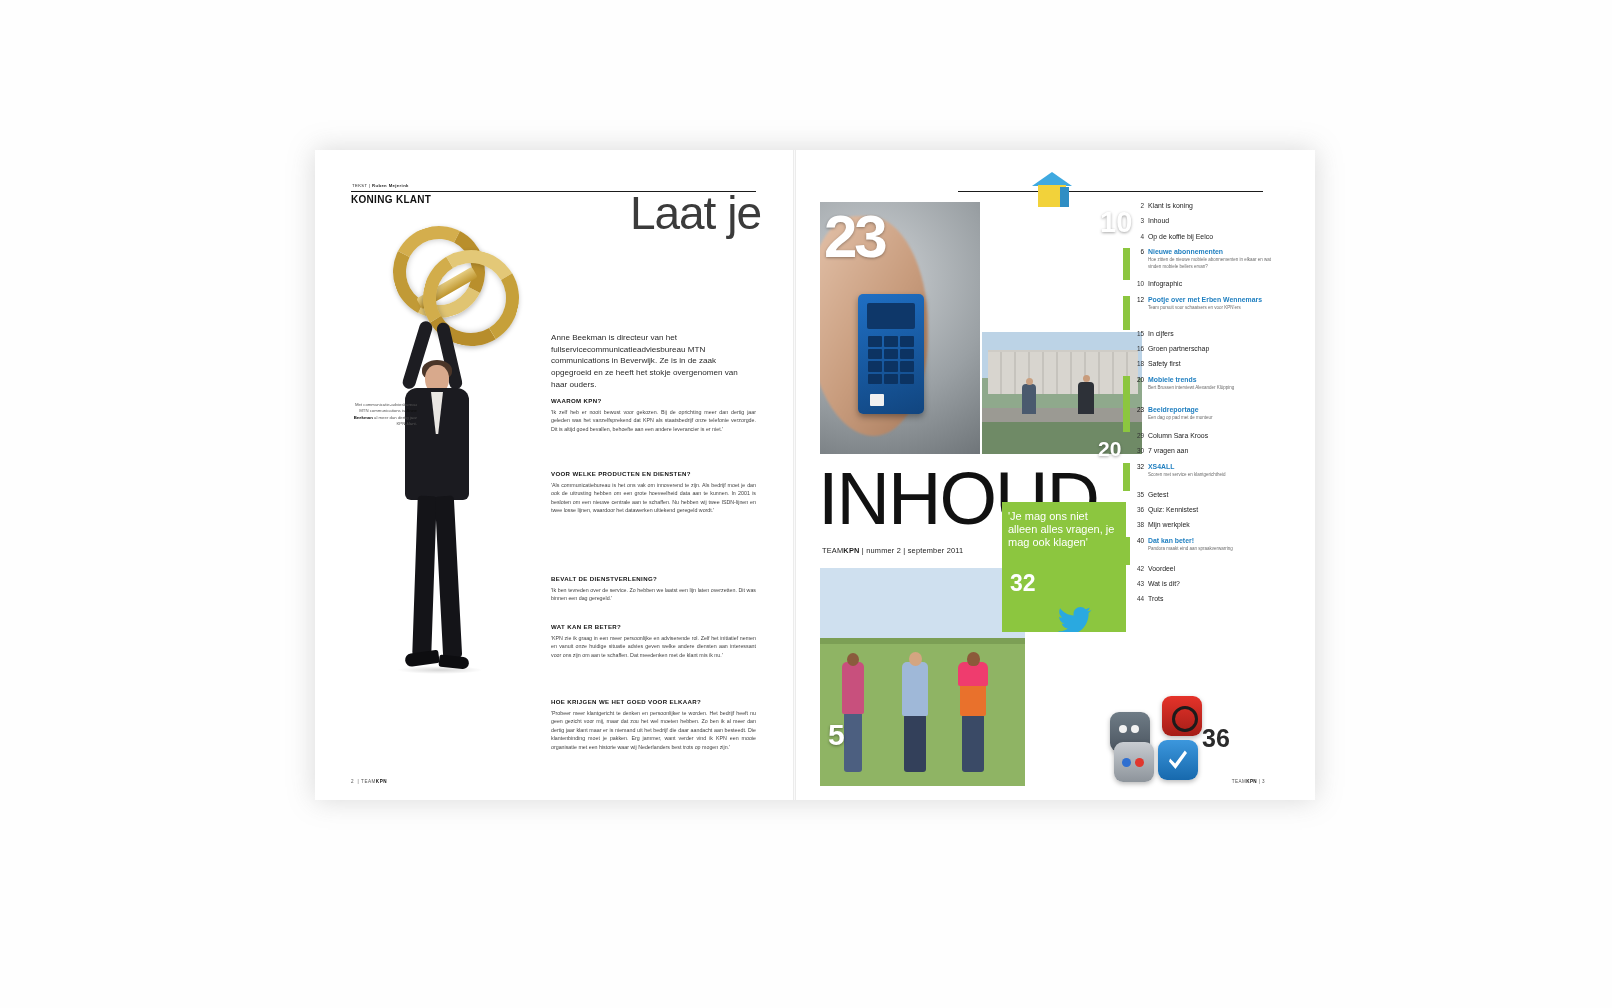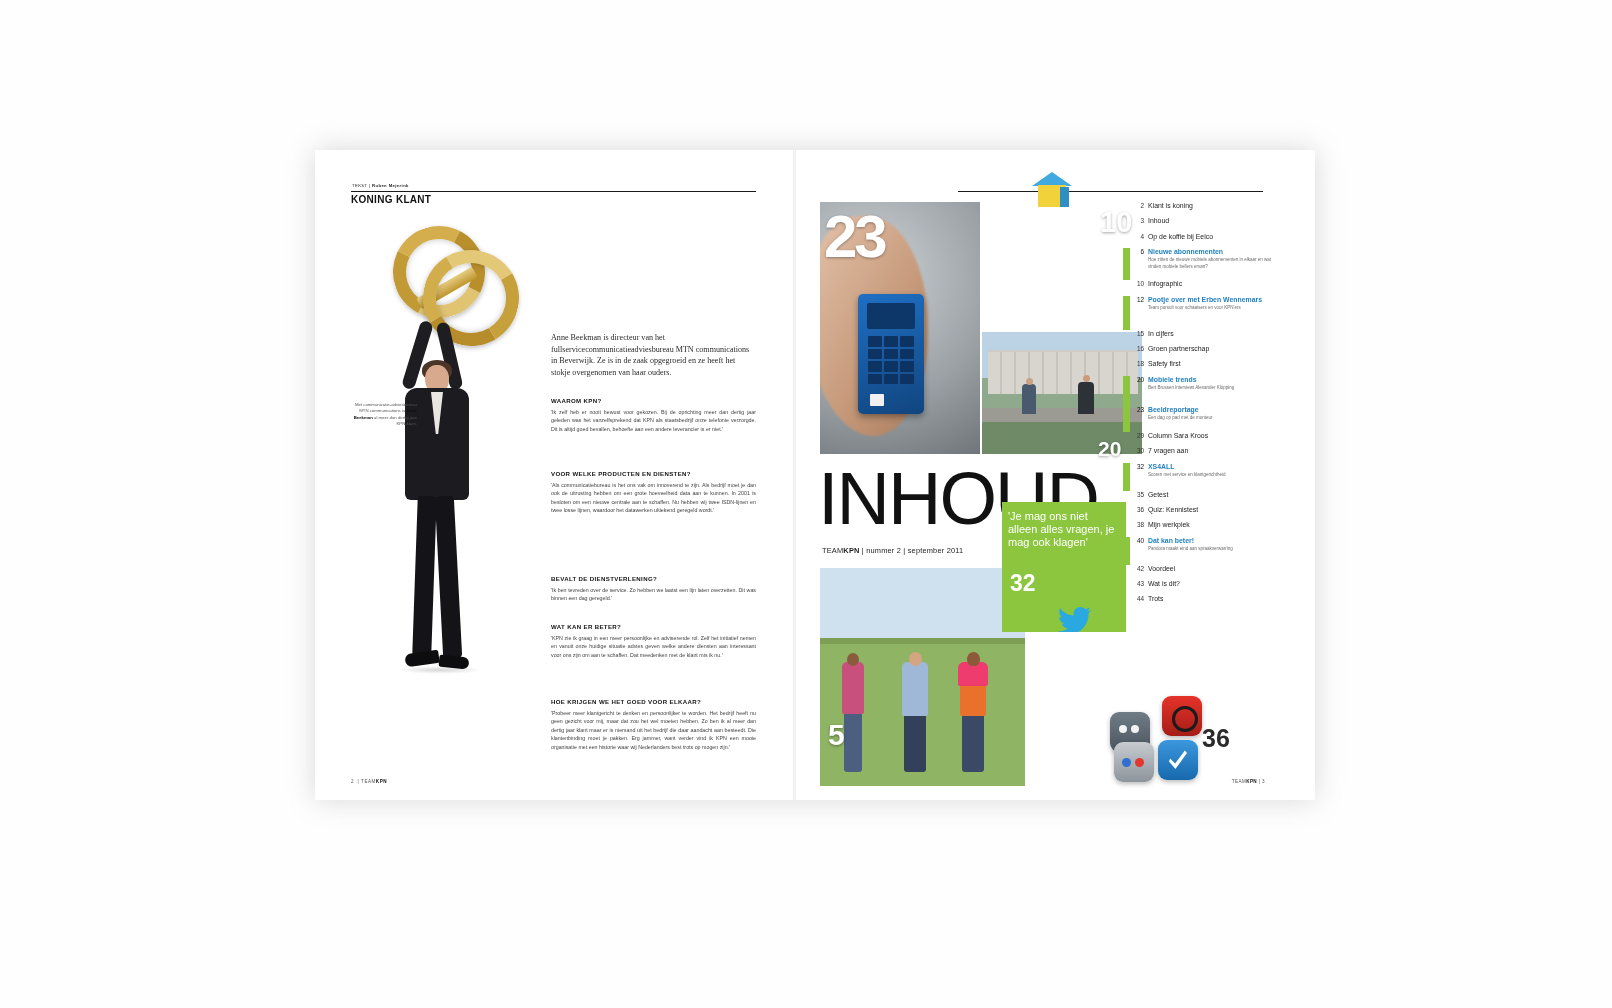--- a/index.html
+++ b/index.html
@@ -20,21 +20,21 @@
   .kicker{position:absolute;left:37px;top:33px;font-size:4.2px;letter-spacing:.4px;color:#222;}
   .kicker b{font-weight:700;}
   .koning{position:absolute;left:36px;top:44px;font-size:10px;font-weight:700;letter-spacing:.3px;color:#111;}
 
   .headline{position:absolute;left:196px;top:44px;width:250px;text-align:right;line-height:.84;}
   .hl1{font-size:46px;font-weight:300;color:#3b3b3b;letter-spacing:-1px;}
   .hl2{font-size:52px;font-weight:700;color:#111;letter-spacing:-2px;margin-top:-6px;}
   .hl3{font-size:52px;font-weight:700;color:#111;letter-spacing:-2px;margin-top:-10px;}
 
   .intro{position:absolute;left:236px;top:182px;width:205px;font-size:8.1px;line-height:1.45;
-         color:#2a2a2a;font-family:Liberation Serif, serif;}
+         color:#2a2a2a;font-family:Liberation Sans, sans-serif;}
 
   .qa{position:absolute;left:236px;width:205px;}
   .qa h4{margin:0 0 3px 0;font-size:6.1px;font-weight:700;letter-spacing:.35px;color:#111;text-transform:uppercase;line-height:1.25;}
   .qa p{margin:0;font-size:5.3px;line-height:1.62;color:#3f3f3f;text-align:justify;}
 
   .caption{position:absolute;left:36px;top:252px;width:66px;text-align:right;font-size:4.3px;
            line-height:1.5;color:#555;}
   .caption b{color:#111;}
 
   .folio-l{position:absolute;left:36px;bottom:16px;font-size:4.6px;color:#555;letter-spacing:.5px;}
@@ -194,20 +194,21 @@
         <div class="shadow-foot"></div>
       </div>
 
       <div class="kicker">
         <span>TEKST | </span><b>Ruben Mejerink</b>
       </div>
       <div class="l-rule"></div>
       <div class="koning">KONING KLANT</div>
 
       <div class="headline">
+        <div class="hl1">Laat je</div>
       </div>
 
       <div class="intro">Anne Beekman is directeur van het fullservicecommunicatieadviesbureau MTN communications in Beverwijk. Ze is in de zaak opgegroeid en ze heeft het stokje overgenomen van haar ouders.</div>
 
       <div class="caption">
         <span>Met communicatie-adviesbureau MTN communications is </span><b>Anne Beekman</b><span> al meer dan dertig jaar KPN-klant.</span>
       </div>
 
       <div class="qa" style="top:247px">
         <h4>WAAROM KPN?</h4>

